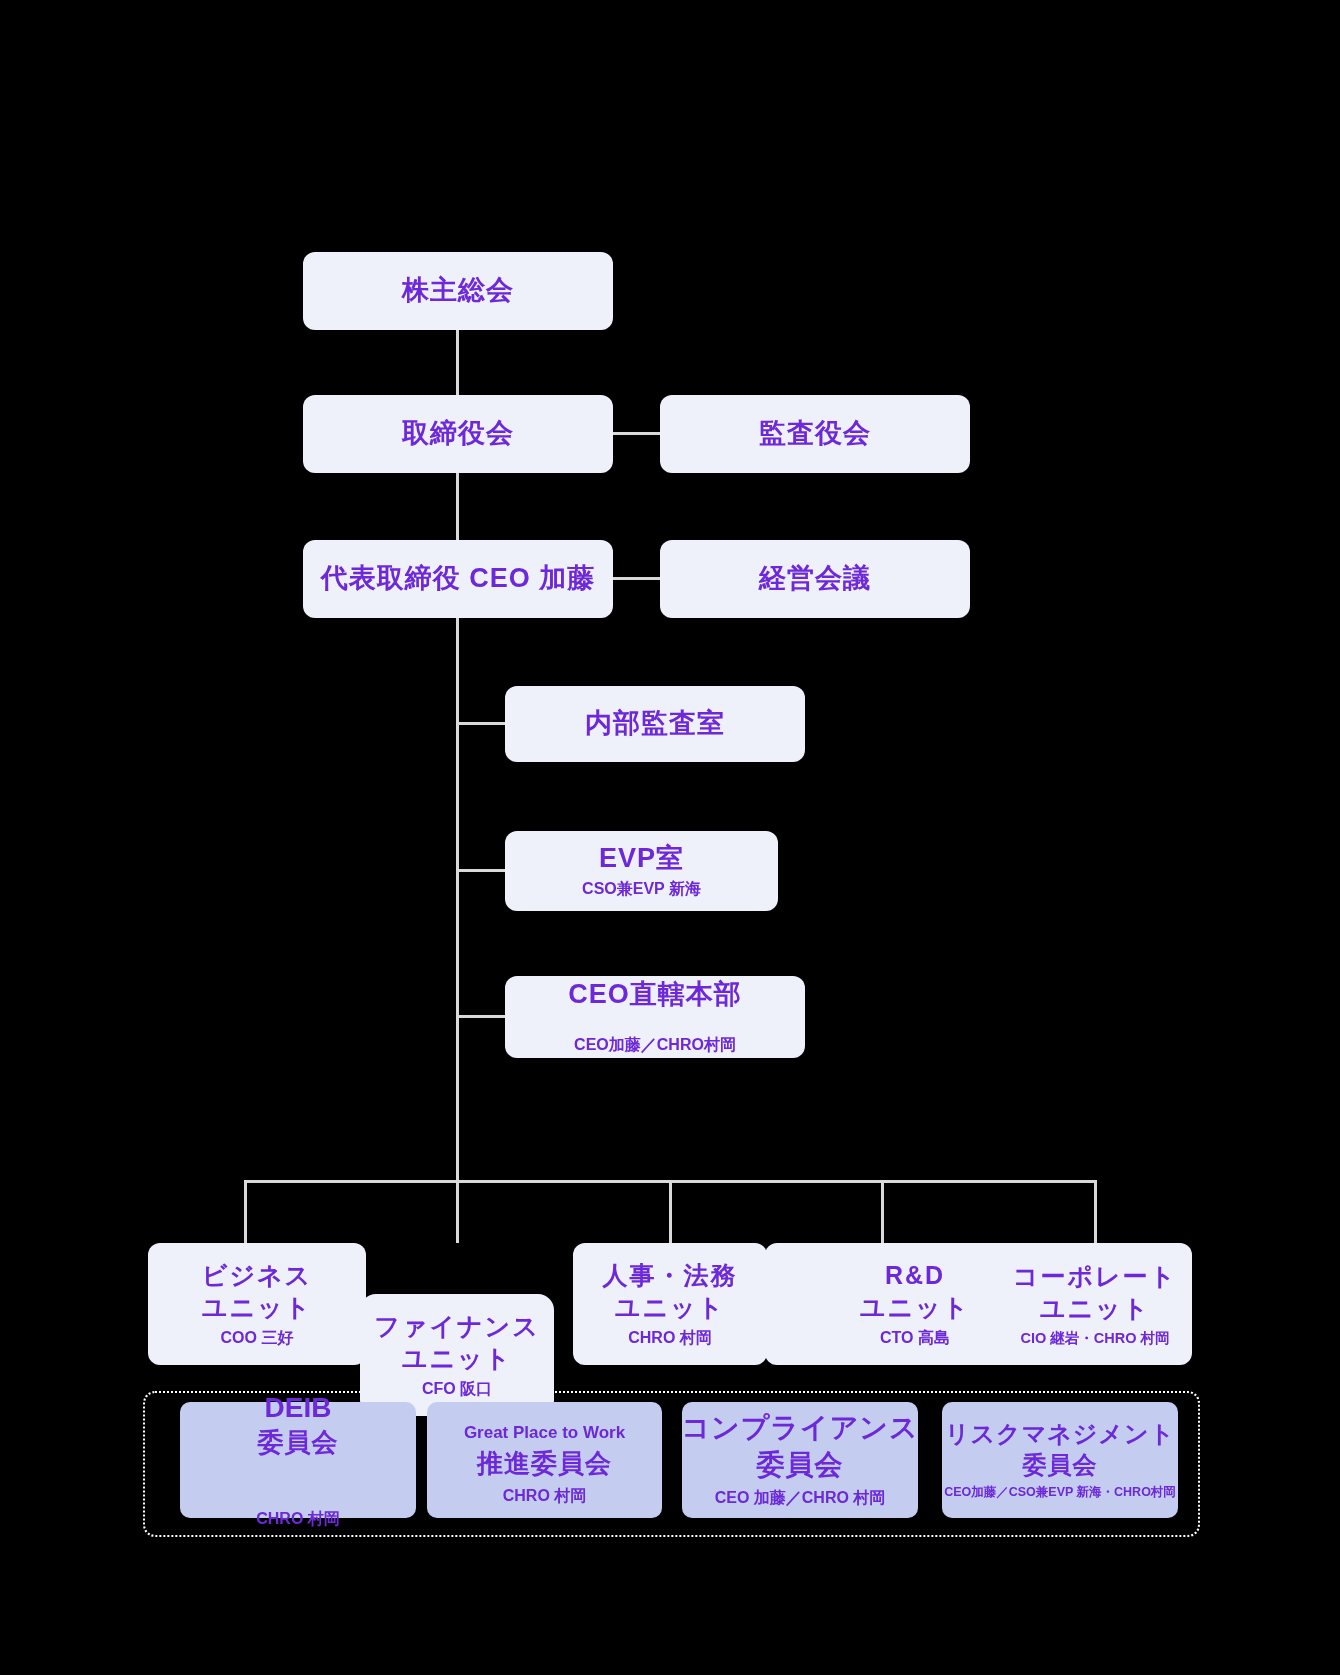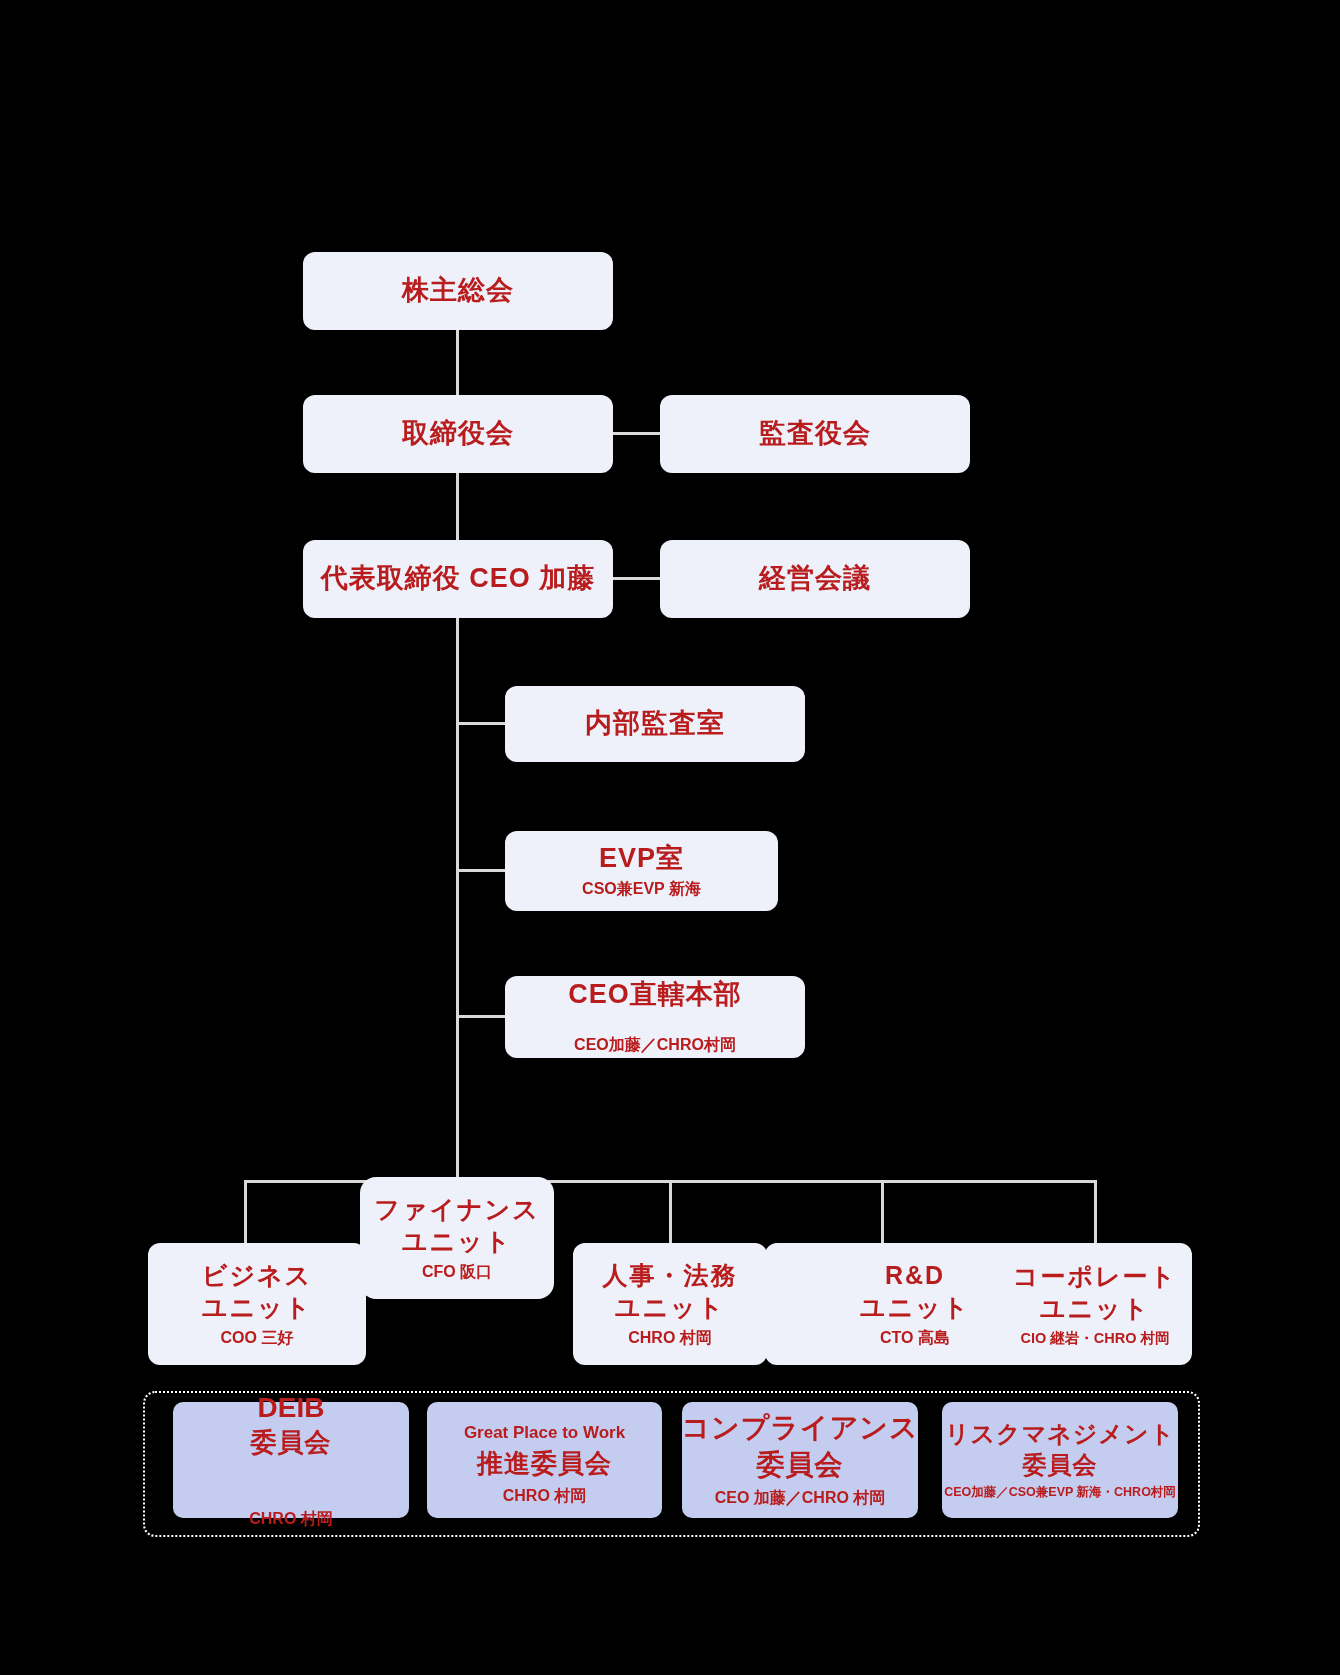--- a/index.html
+++ b/index.html
@@ -6,21 +6,21 @@
     margin: 0;
     padding: 0;
     background: #000000;
   }
   .canvas {
     position: relative;
     width: 1340px;
     height: 1675px;
     background: #000000;
     font-family: "Liberation Sans", "DejaVu Sans", sans-serif;
-    color: #b91c1c;
+    color: #6d28d9;
     overflow: hidden;
   }
   .node {
     position: absolute;
     background: #eef0fa;
     border-radius: 12px;
     display: flex;
     flex-direction: column;
     align-items: center;
     justify-content: center;
@@ -123,21 +123,21 @@
   </div>
 
   <div class="node unit" style="left:148px; top:1243px; width:218px; height:122px;">
     <div class="title">
       <span>ビジネス</span><br>
       <span>ユニット</span>
     </div>
     <div class="subtitle">COO 三好</div>
   </div>
 
-  <div class="node unit" style="left:360px; top:1177px; width:194px; height:122px;border-radius:16px;">
+  <div class="node unit" style="left:360px; top:1294px; width:194px; height:122px;border-radius:16px;">
     <div class="title">
       <span>ファイナンス</span><br>
       <span>ユニット</span>
     </div>
     <div class="subtitle">CFO 阪口</div>
   </div>
 
   <div class="node unit" style="left:573px; top:1243px; width:194px; height:122px;">
     <div class="title">
       <span>人事・法務</span><br>
@@ -157,21 +157,21 @@
   <div class="node unit" style="left:998px; top:1243px; width:194px; height:122px;">
     <div class="title">
       <span>コーポレート</span><br>
       <span>ユニット</span>
     </div>
     <div class="subtitle" style="font-size:14.5px;">CIO 継岩・CHRO 村岡</div>
   </div>
 
   <div class="dotted-frame" style="left:143px; top:1391px; width:1053px; height:142px;"></div>
 
-  <div class="node committee" style="left:173px; top:1402px; width:236px; height:116px;gap:44px;">
+  <div class="node committee" style="left:180px; top:1402px; width:236px; height:116px;gap:44px;">
     <div class="title">
       <span class="latin" style="font-size:28px;">DEIB</span><br>
       <span>委員会</span>
     </div>
     <div class="subtitle">CHRO 村岡</div>
   </div>
 
   <div class="node committee" style="left:427px; top:1402px; width:235px; height:116px;">
     <div class="title">
       <span class="latin">Great Place to Work</span><br>

